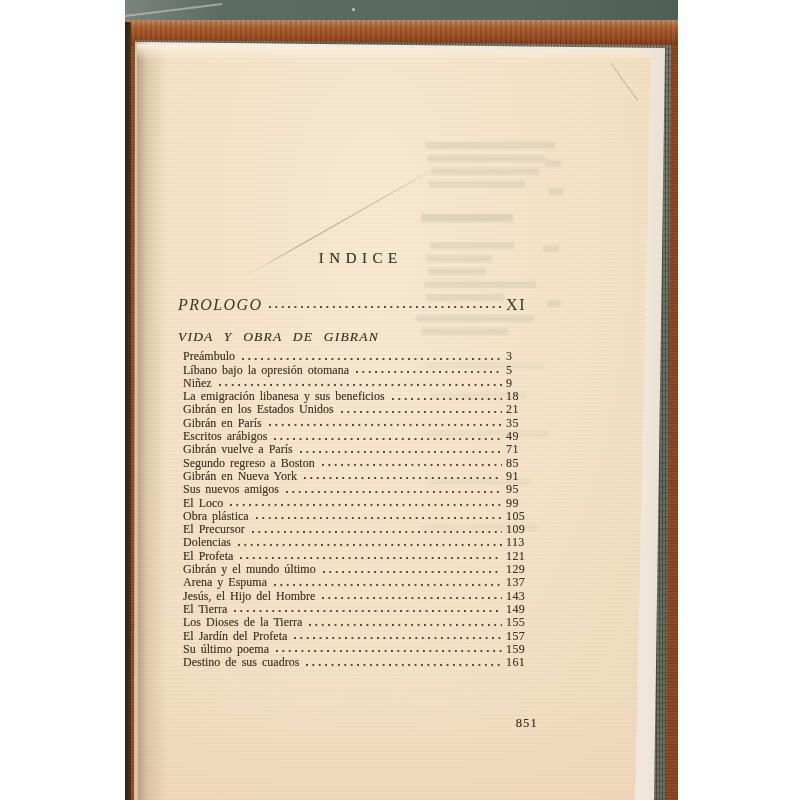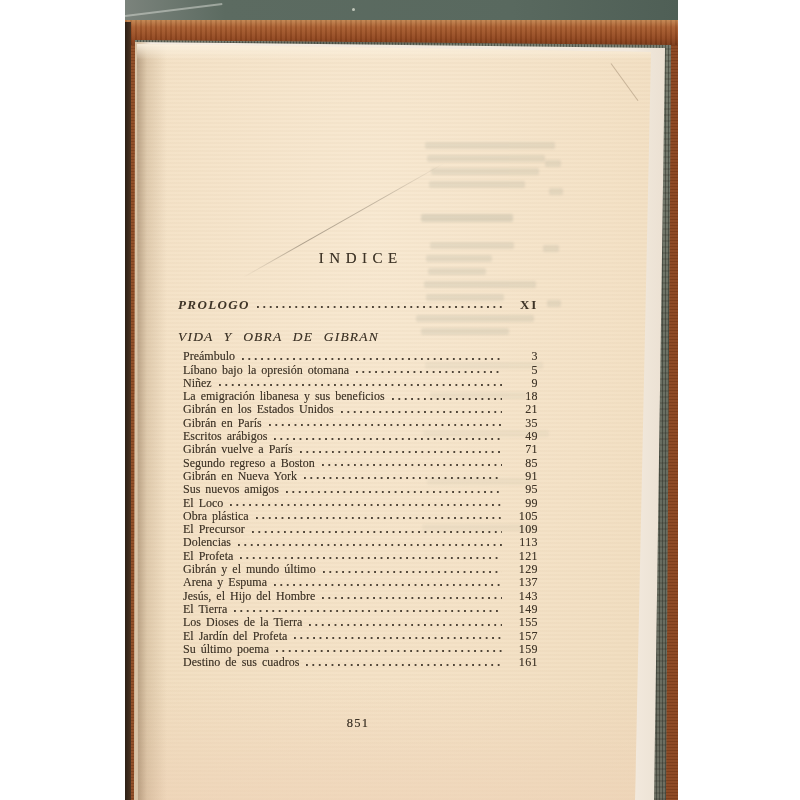--- a/index.html
+++ b/index.html
@@ -67,31 +67,31 @@
   
   .toc{position:absolute;left:53px;top:0;width:360px;height:100%;color:#3e3427;}
   .h-indice{position:absolute;top:250px;left:0;width:100%;margin:0;text-align:center;
             font-size:15px;font-weight:normal;letter-spacing:5.5px;text-indent:5.5px;
             text-shadow:0 0 .5px rgba(62,52,39,.55);}
   .row{display:flex;align-items:flex-end;height:13.3px;line-height:13px;white-space:nowrap;}
   .row .t{flex:0 0 auto;}
   .dots{flex:1 1 auto;min-width:6px;align-self:stretch;margin:0 4px 0 7px;
         background-image:radial-gradient(circle at 1.1px 1.1px, rgba(62,52,40,.9) .9px, rgba(62,52,40,0) 1.2px);
         background-size:6.4px 3px;background-repeat:repeat-x;background-position:left bottom 2.5px;}
-  .pnum{flex:0 0 32px;text-align:right;letter-spacing:.4px;}
+  .pnum{flex:0 0 32px;letter-spacing:.4px;}
 
   .prologo-row{position:absolute;top:296px;left:0;width:100%;height:15px;
-               font-style:italic;font-size:13px;letter-spacing:1.4px;font-weight:bold;}
+               font-style:italic;font-size:16px;letter-spacing:1.4px;}
   .prologo-row .pnum{font-style:normal;letter-spacing:1.8px;}
   .h-section{position:absolute;top:329px;left:0;margin:0;font-style:italic;font-weight:normal;
              font-size:13.5px;letter-spacing:1.2px;word-spacing:6px;white-space:nowrap;
              text-shadow:0 0 .4px rgba(62,52,39,.5);}
   .entries{position:absolute;top:350px;left:5px;width:355px;font-size:12px;word-spacing:2px;
            text-shadow:0 0 .3px rgba(62,52,39,.45);}
-  .folio{position:absolute;top:716px;left:0;width:100%;text-align:center;
+  .folio{position:absolute;top:716px;left:0;width:100%;text-align:right;
          font-size:12.5px;letter-spacing:1.2px;text-shadow:0 0 .4px rgba(62,52,39,.5);}
 </style>
 </head>
 <body>
 
 <div class="photo">
   <div class="band-green">
     <div class="table-edge"></div>
     <div class="speck"></div>
   </div>

